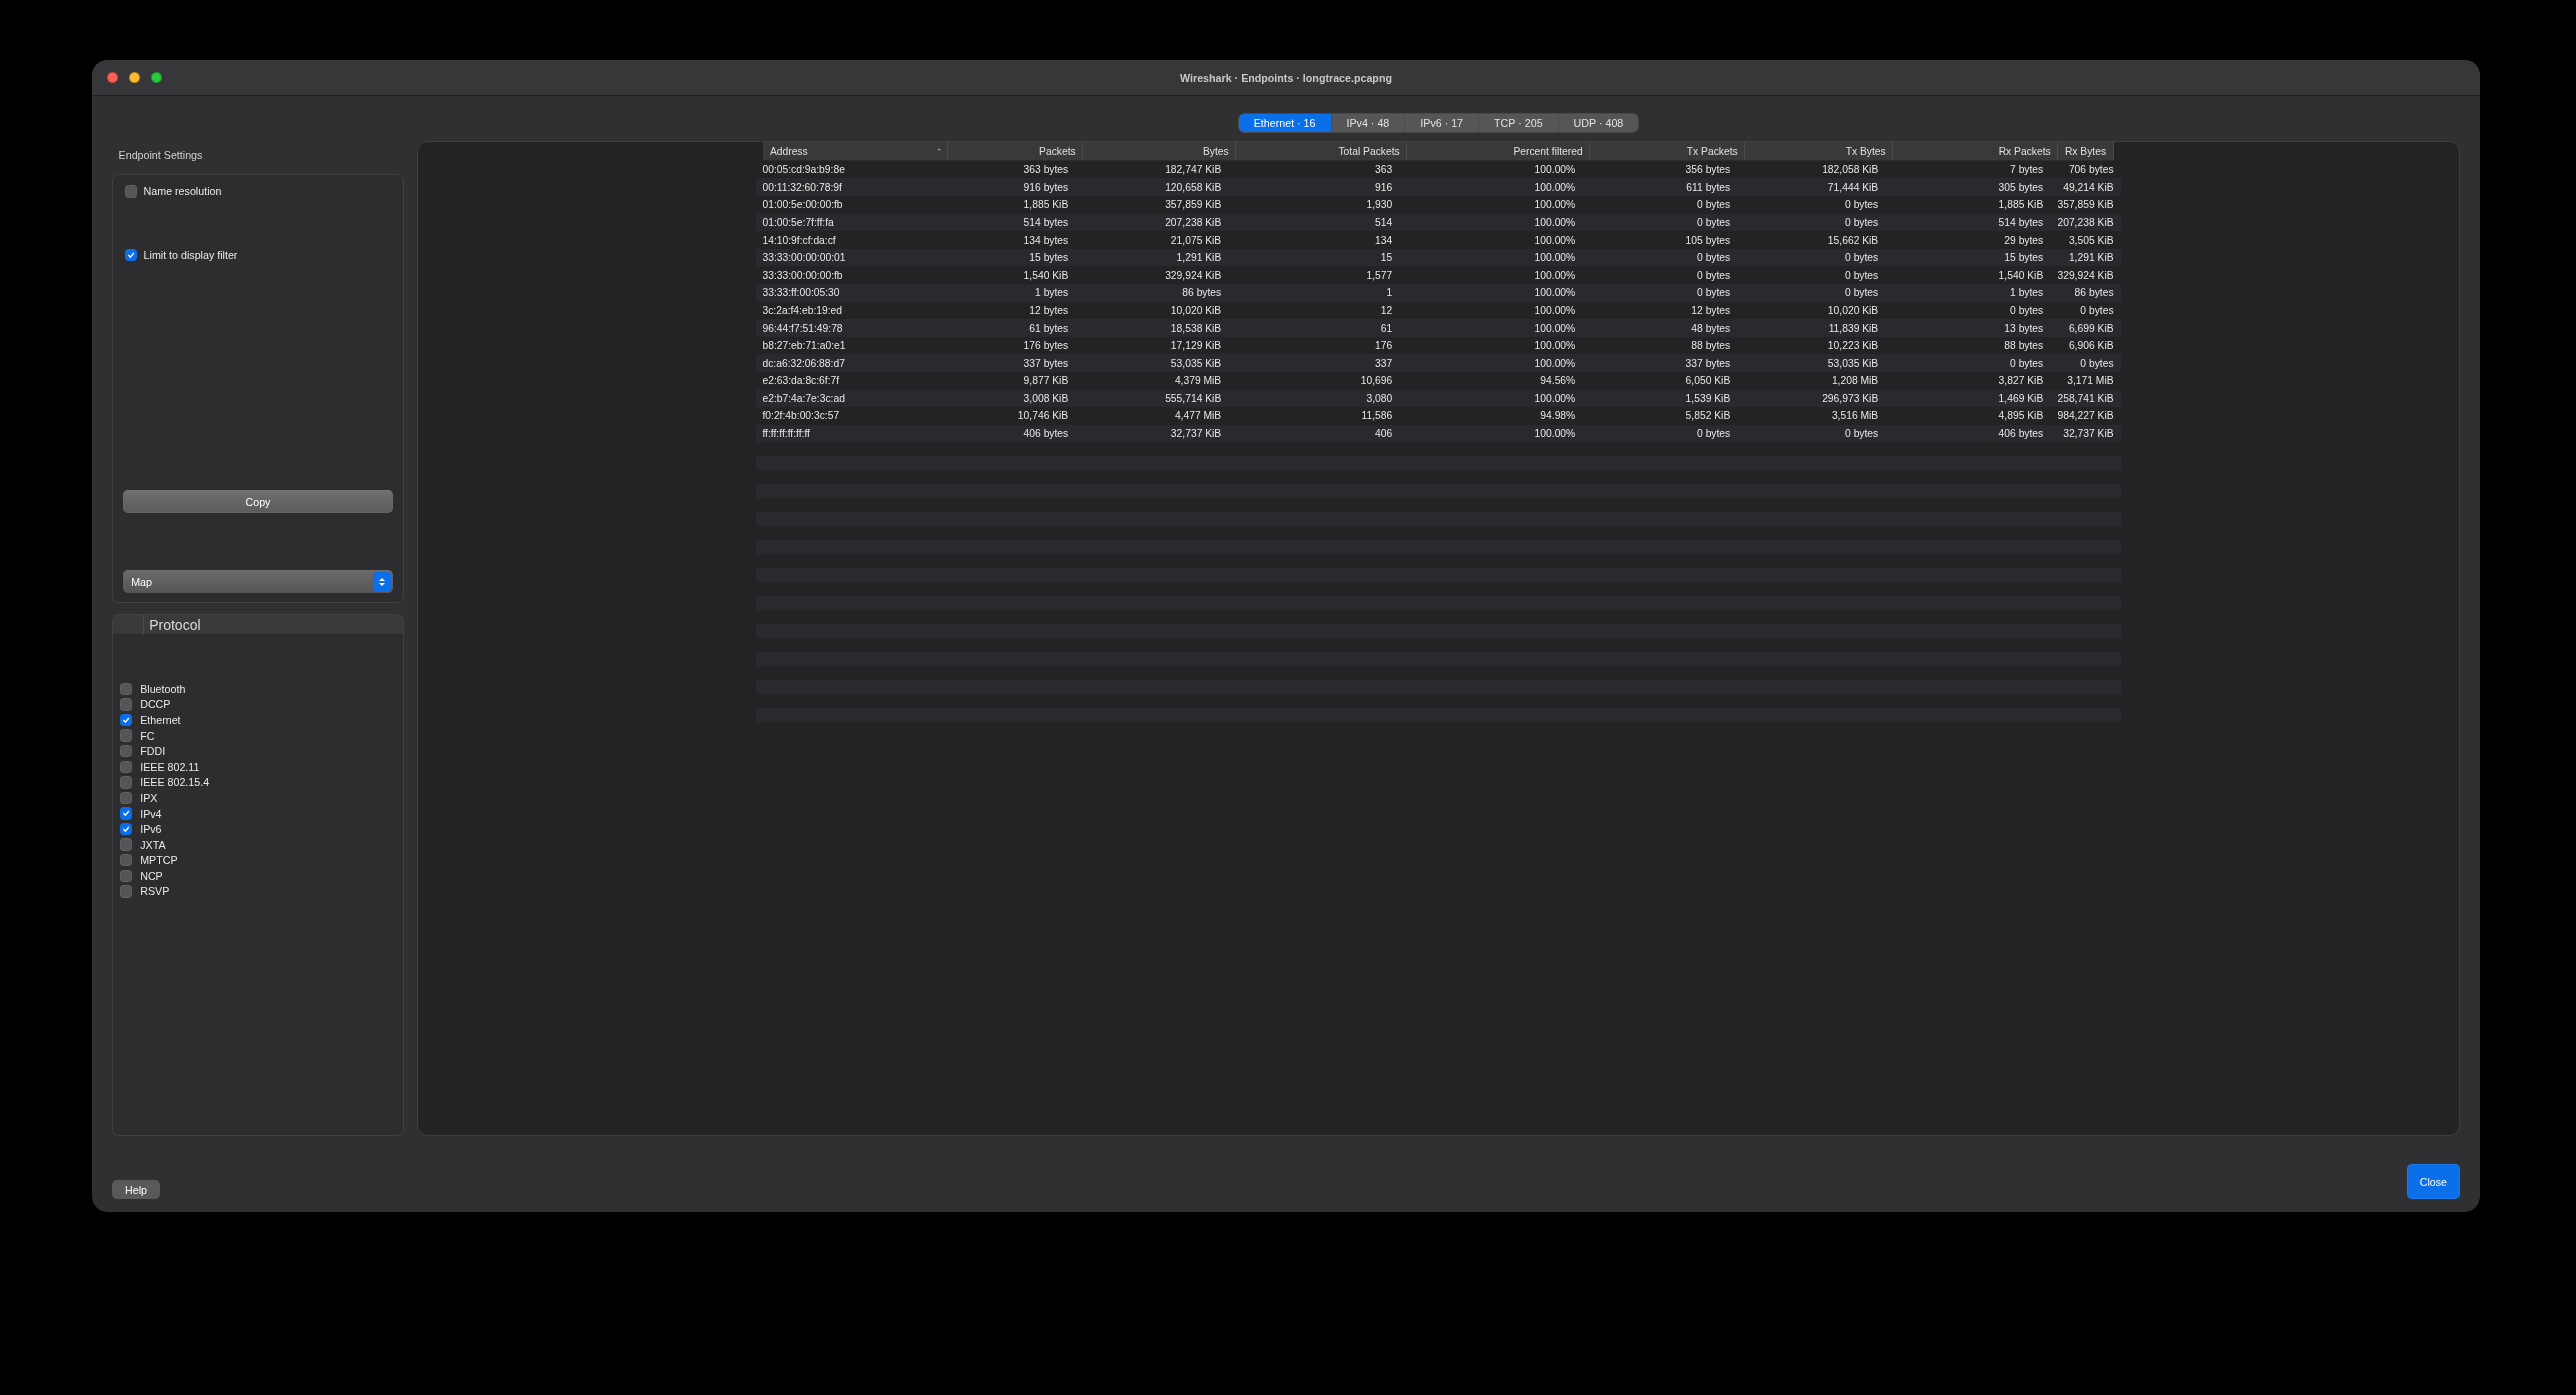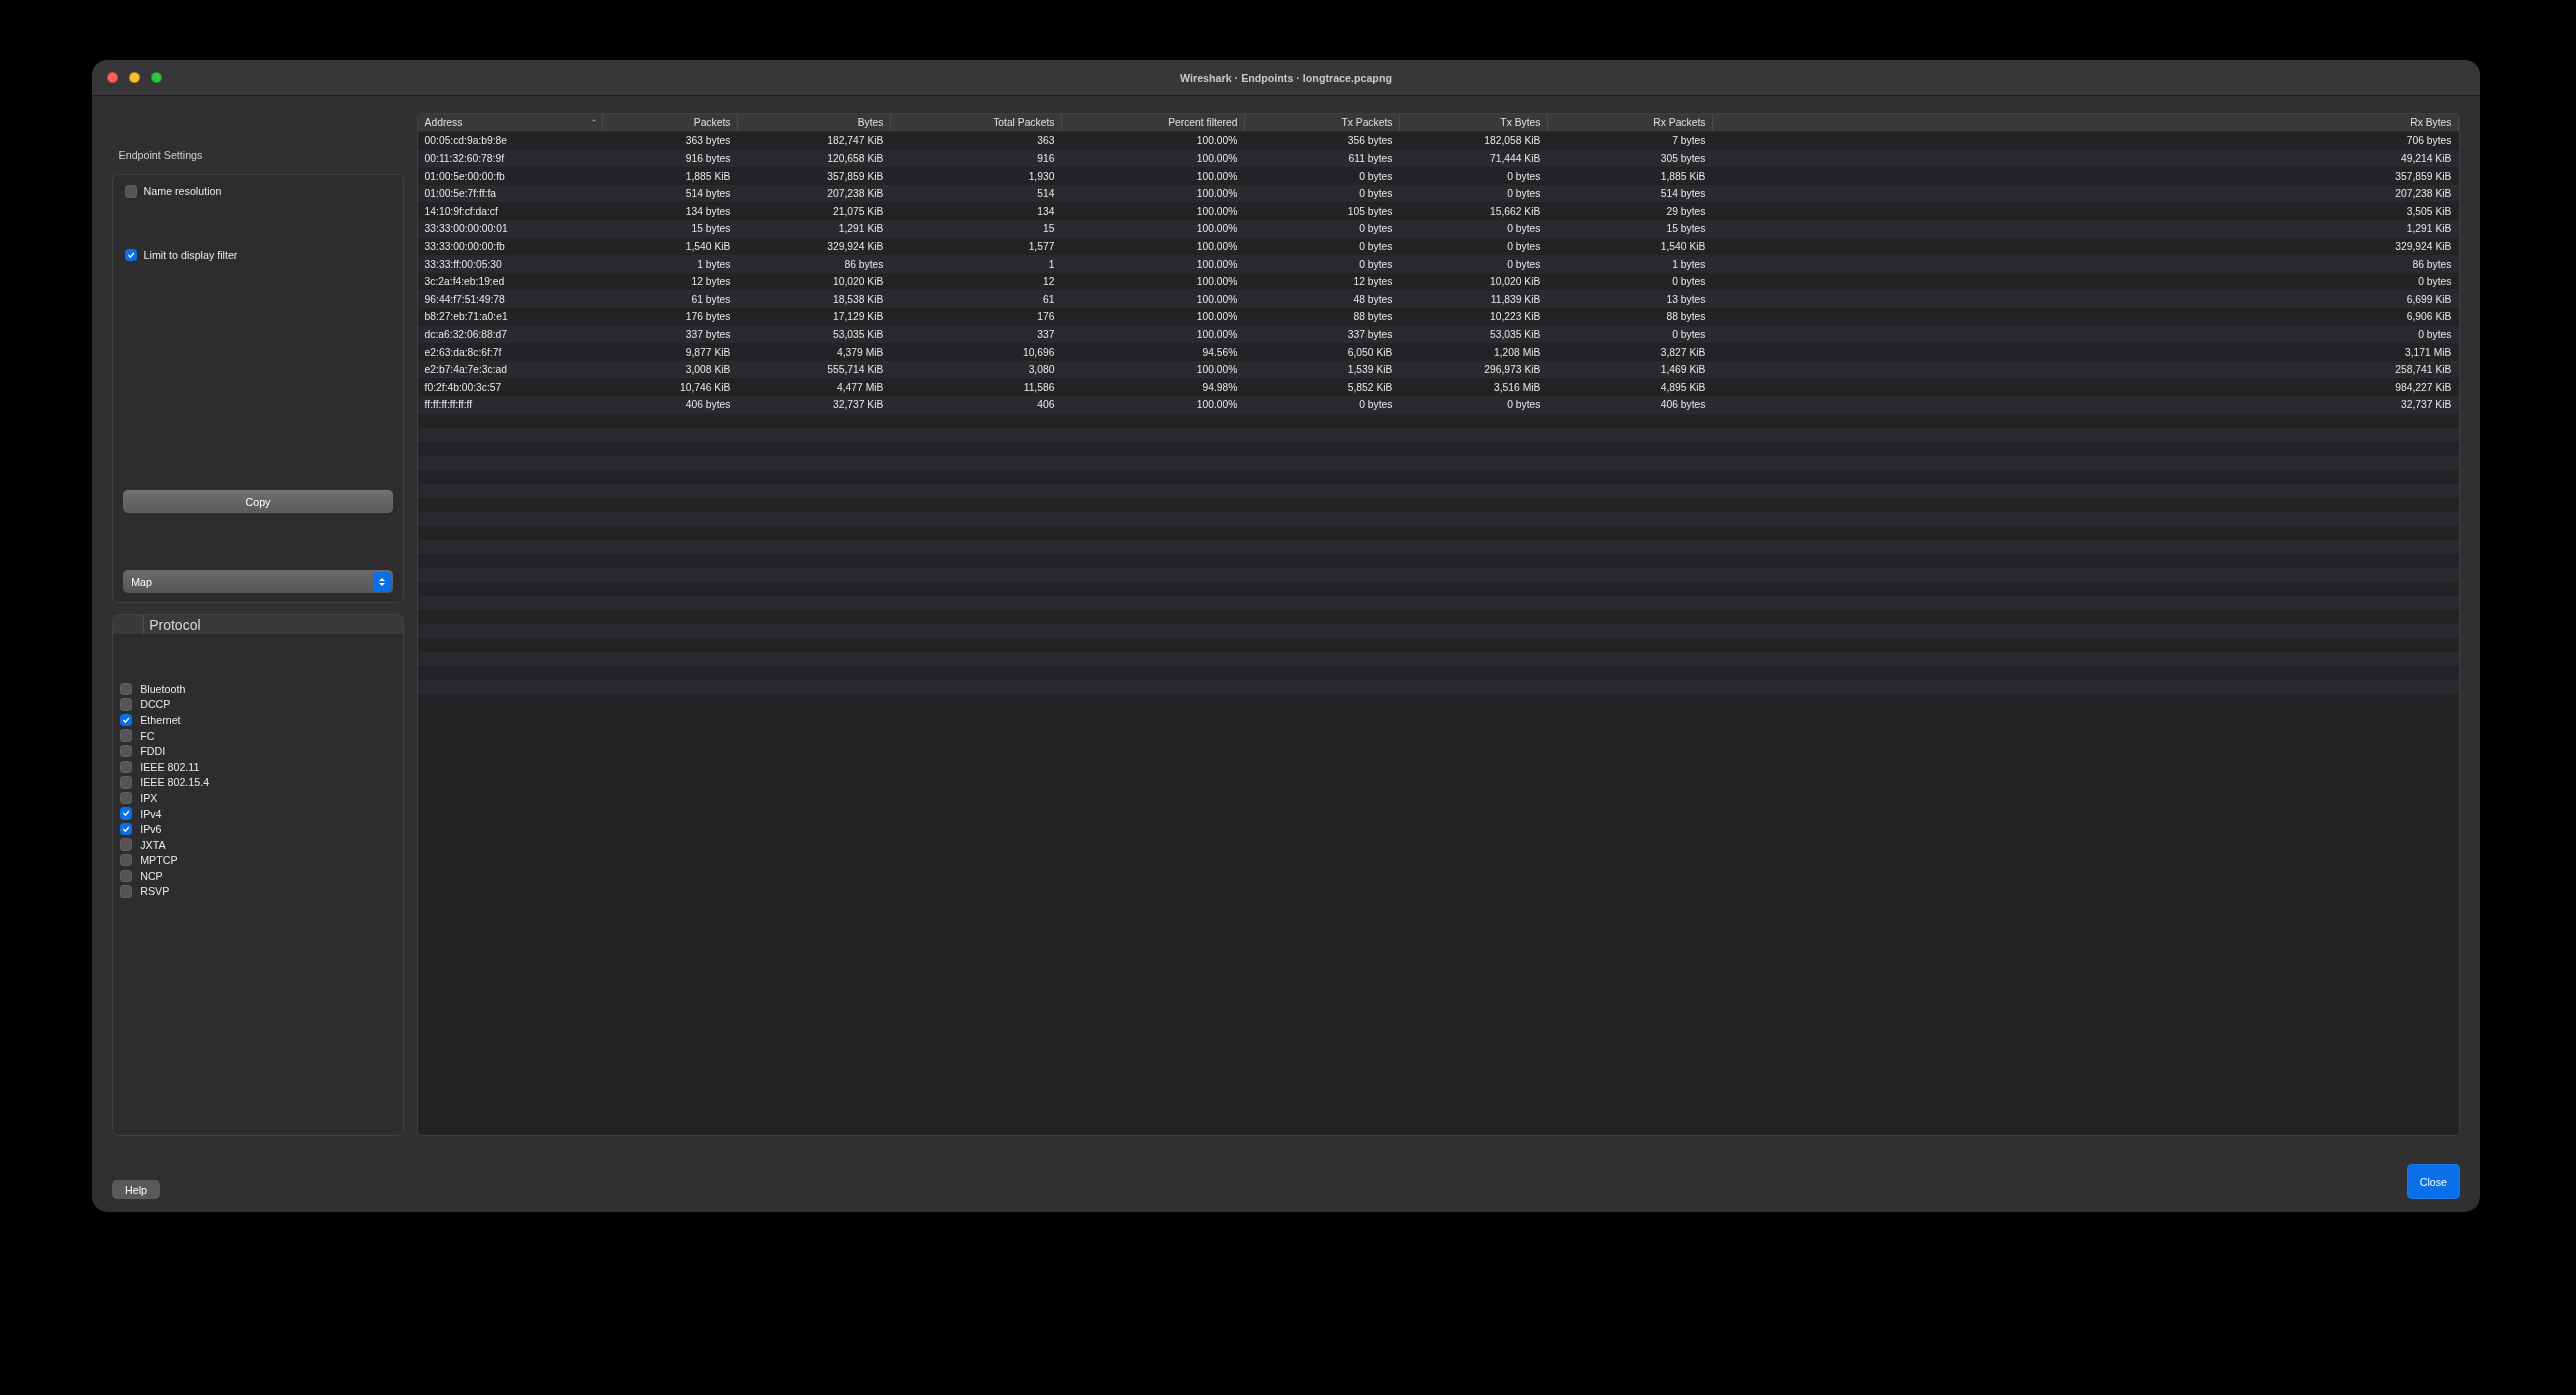--- a/index.html
+++ b/index.html
@@ -70,21 +70,21 @@
   }
   .cbx.checked { background:#0a6fe8; border-color:#0a6fe8;}
   .cbx svg { width:8.2px; height:8.2px; display:none;}
   .cbx.checked svg { display:block;}
   .right-pane { flex:1; display:flex; flex-direction:column; min-width:0;}
   .tabbar { display:flex; justify-content:center; margin-bottom:8.2px;}
   .tabbar-inner { display:flex; background:var(--tab-bg); border-radius:6.6px; overflow:hidden; border:0.8px solid #4a4a4c;}
   .tab { padding:3.3px 15px; font-size:10.7px; color:#e2e2e2; border-right:0.8px solid #4a4a4c; cursor:pointer; white-space:nowrap;}
   .tab:last-child{border-right:none;}
   .tab.active { background:#0a6fe8; color:#fff;}
-  .table-wrap { flex:1; background:#232326; border:0.8px solid #3f3f41; border-radius:5px; overflow:hidden; display:flex; flex-direction:column;}
+  .table-wrap { flex:1; background:#232326; border:0.8px solid #3f3f41; border-radius:11px; overflow:hidden; display:flex; flex-direction:column;align-items:center;}
   .thead { display:flex; background:var(--table-hdr); border-bottom:0.8px solid #2d2d2f;}
   .th, .td { padding:3.3px 6.6px; font-size:10.3px; border-right:0.8px solid #4a4a4c; white-space:nowrap;}
   .th { color:#e0e0e0; font-weight:400; display:flex; align-items:center; }
   .th.addr{justify-content:flex-start;} .th:not(.addr){justify-content:flex-end;}
   .sort-ind { margin-left:auto; margin-right:-1.6px; }
   .tbody { flex:1; overflow-y:auto;}
   .trow { display:flex;} .trow:nth-child(even){background:var(--table-row-alt);} .trow:nth-child(odd){background:var(--table-row);}
   .td { color:#e8e8e8; border-right:0.8px solid transparent;}
   .td.addr{text-align:left;} .td:not(.addr){text-align:right;}
   
@@ -215,20 +215,29 @@
               </label>
               <label class="proto-row">
                 <span class="cbx"></span>
                 <span>RSVP</span>
               </label>
             </div>
         </div>
       </div>
 
       <div class="right-pane">
+        <div class="tabbar">
+          <div class="tabbar-inner" id="tabbar">
+              <div class="tab active">Ethernet · 16</div>
+              <div class="tab">IPv4 · 48</div>
+              <div class="tab">IPv6 · 17</div>
+              <div class="tab">TCP · 205</div>
+              <div class="tab">UDP · 408</div>
+            </div>
+        </div>
         <div class="table-wrap">
           <div class="thead" id="thead">
               <div class="th c0 addr">
                 <span>Address</span>
                 <span class="sort-ind" style="font-size: 7.4px; color: rgb(187, 187, 187);">⌃</span>
               </div>
               <div class="th c1">
                 <span>Packets</span>
               </div>
               <div class="th c2">

